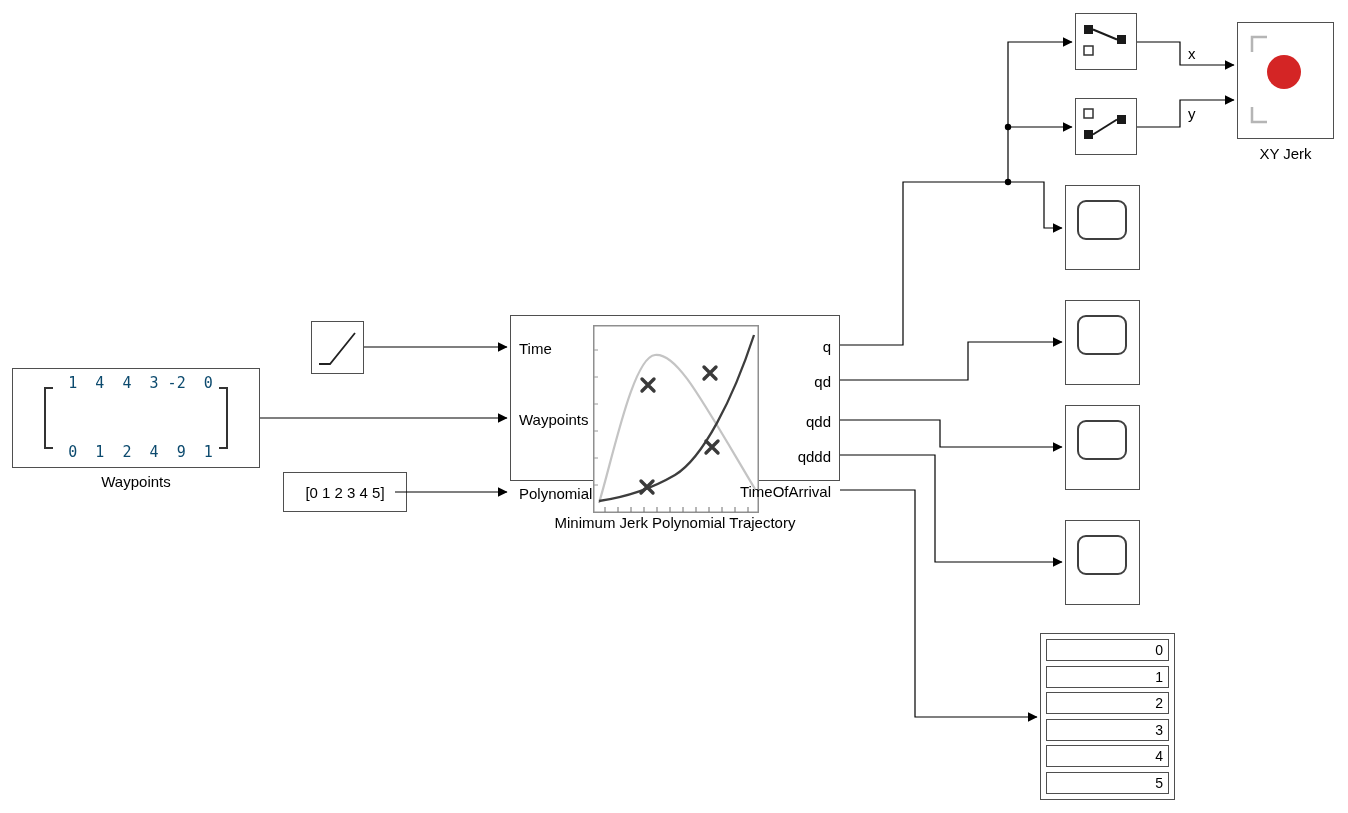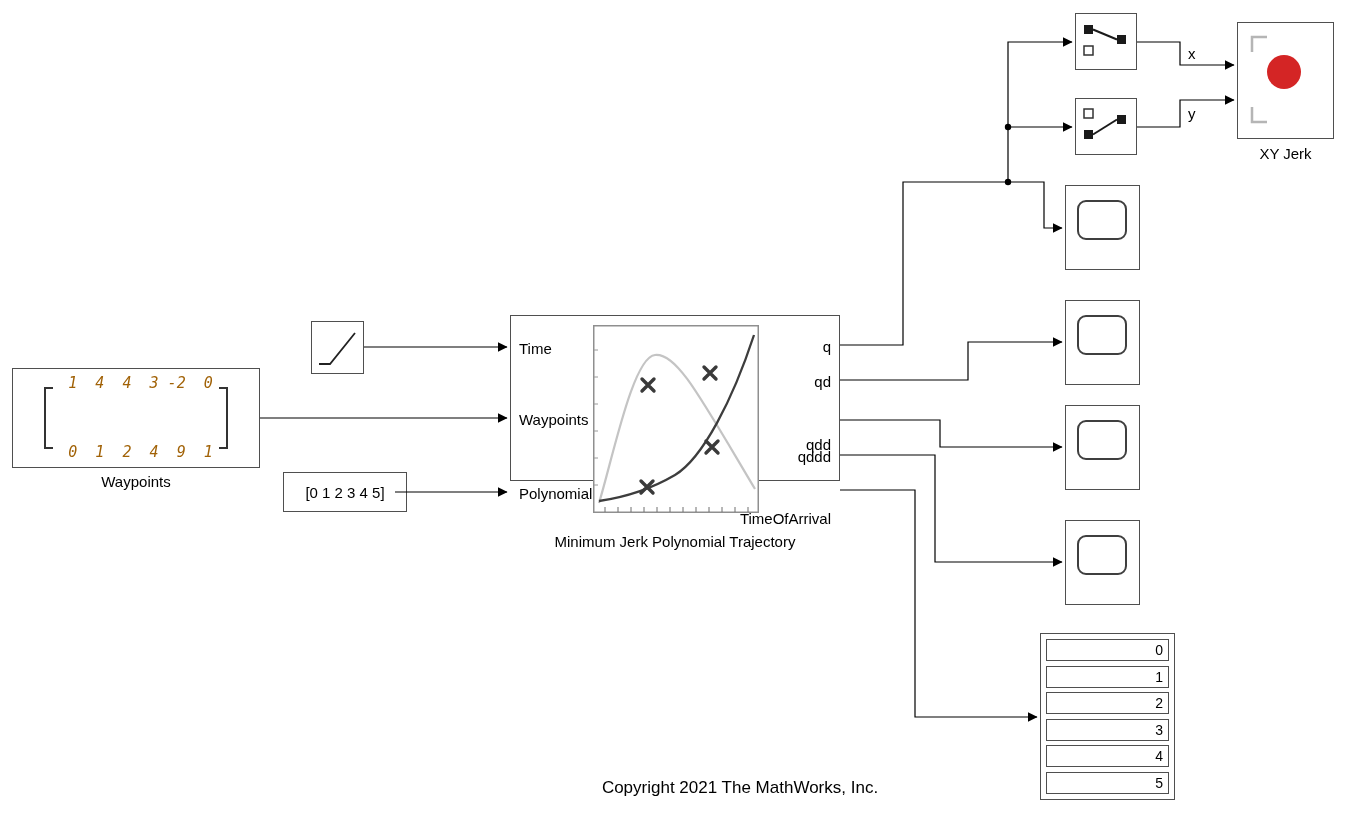--- a/index.html
+++ b/index.html
@@ -24,21 +24,21 @@
   .matrix-wrap{
     position:absolute;inset:0;display:flex;align-items:center;justify-content:center;
   }
   .matrix-bracket{
     width:7px;align-self:stretch;margin:18px 0;
   }
   .matrix-bracket.lb{border-left:2px solid #333;border-top:2px solid #333;border-bottom:2px solid #333;margin-right:6px;}
   .matrix-bracket.rb{border-right:2px solid #333;border-top:2px solid #333;border-bottom:2px solid #333;margin-left:6px;}
   .matrix-rows{
     font-family:"DejaVu Sans Mono",monospace;font-size:15px;line-height:1.55;
-    white-space:pre;color:#a16207;font-style:italic;
+    white-space:pre;color:#0c4a6e;
   }
   .const-value{
     position:absolute;inset:0;display:flex;align-items:center;justify-content:center;
     font-size:15px;color:#000;white-space:pre;
   }
   .scope-screen{
     position:absolute;left:11px;top:14px;width:50px;height:40px;
     border:2px solid #3f3f3f;border-radius:9px;background:#fff;box-sizing:border-box;
   }
   .display-inner{
@@ -93,25 +93,25 @@
         <path d="M111,42 L123,54 M123,42 L111,54"></path>
         <path d="M48,156 L60,168 M60,156 L48,168"></path>
         <path d="M113,116 L125,128 M125,116 L113,128"></path>
       </g>
     </svg>
     <span class="port-label left" style="top:32px;">Time</span>
     <span class="port-label left" style="top:103px;">Waypoints</span>
     <span class="port-label left" style="top:177px;">Polynomial</span>
     <span class="port-label right" style="top:30px;">q</span>
     <span class="port-label right" style="top:65px;">qd</span>
-    <span class="port-label right" style="top:105px;margin-top:23px;">qdd</span>
+    <span class="port-label right" style="top:105px;">qdd</span>
     <span class="port-label right" style="top:140px;">qddd</span>
-    <span class="port-label right" style="top:175px;margin-top:27px;">TimeOfArrival</span>
+    <span class="port-label right" style="top:175px;">TimeOfArrival</span>
   </div>
-  <div class="blk-label" style="left:510px;top:533px;width:330px;">Minimum Jerk Polynomial Trajectory</div>
+  <div class="blk-label" style="left:510px;top:514px;width:330px;">Minimum Jerk Polynomial Trajectory</div>
 
   <div class="block" style="left:1075px;top:13px;width:62px;height:57px;">
     <svg width="59" height="54" viewBox="0 0 59 54">
       <rect x="8" y="11" width="9" height="9" fill="#1a1a1a"></rect>
       <rect x="8" y="32" width="9" height="9" fill="none" stroke="#333" stroke-width="1.5"></rect>
       <rect x="41" y="21" width="9" height="9" fill="#1a1a1a"></rect>
       <line x1="17" y1="15.5" x2="41" y2="25.5" stroke="#1a1a1a" stroke-width="2"></line>
     </svg>
   </div>
 
@@ -150,21 +150,20 @@
     <div class="display-inner">
       <div class="display-row">0</div>
       <div class="display-row">1</div>
       <div class="display-row">2</div>
       <div class="display-row">3</div>
       <div class="display-row">4</div>
       <div class="display-row">5</div>
     </div>
   </div>
 
-  <div class="blk-label" style="left:390px;top:778px;width:700px;font-size:17px;">Copyright 2021 The MathWorks, Inc.</div>
 
   <svg id="wire-layer" width="1348" height="813" viewBox="0 0 1348 813">
     <defs>
       <marker id="arrow" viewBox="0 0 8 8" refX="7.5" refY="4" markerWidth="8" markerHeight="8" orient="auto">
         <path d="M0,0 L8,4 L0,8 Z" fill="#000"></path>
       </marker>
     </defs>
     <polyline class="wire" points="364,347 507,347" marker-end="url(#arrow)"></polyline>
     <polyline class="wire" points="260,418 507,418" marker-end="url(#arrow)"></polyline>
     <polyline class="wire" points="395,492 507,492" marker-end="url(#arrow)"></polyline>

